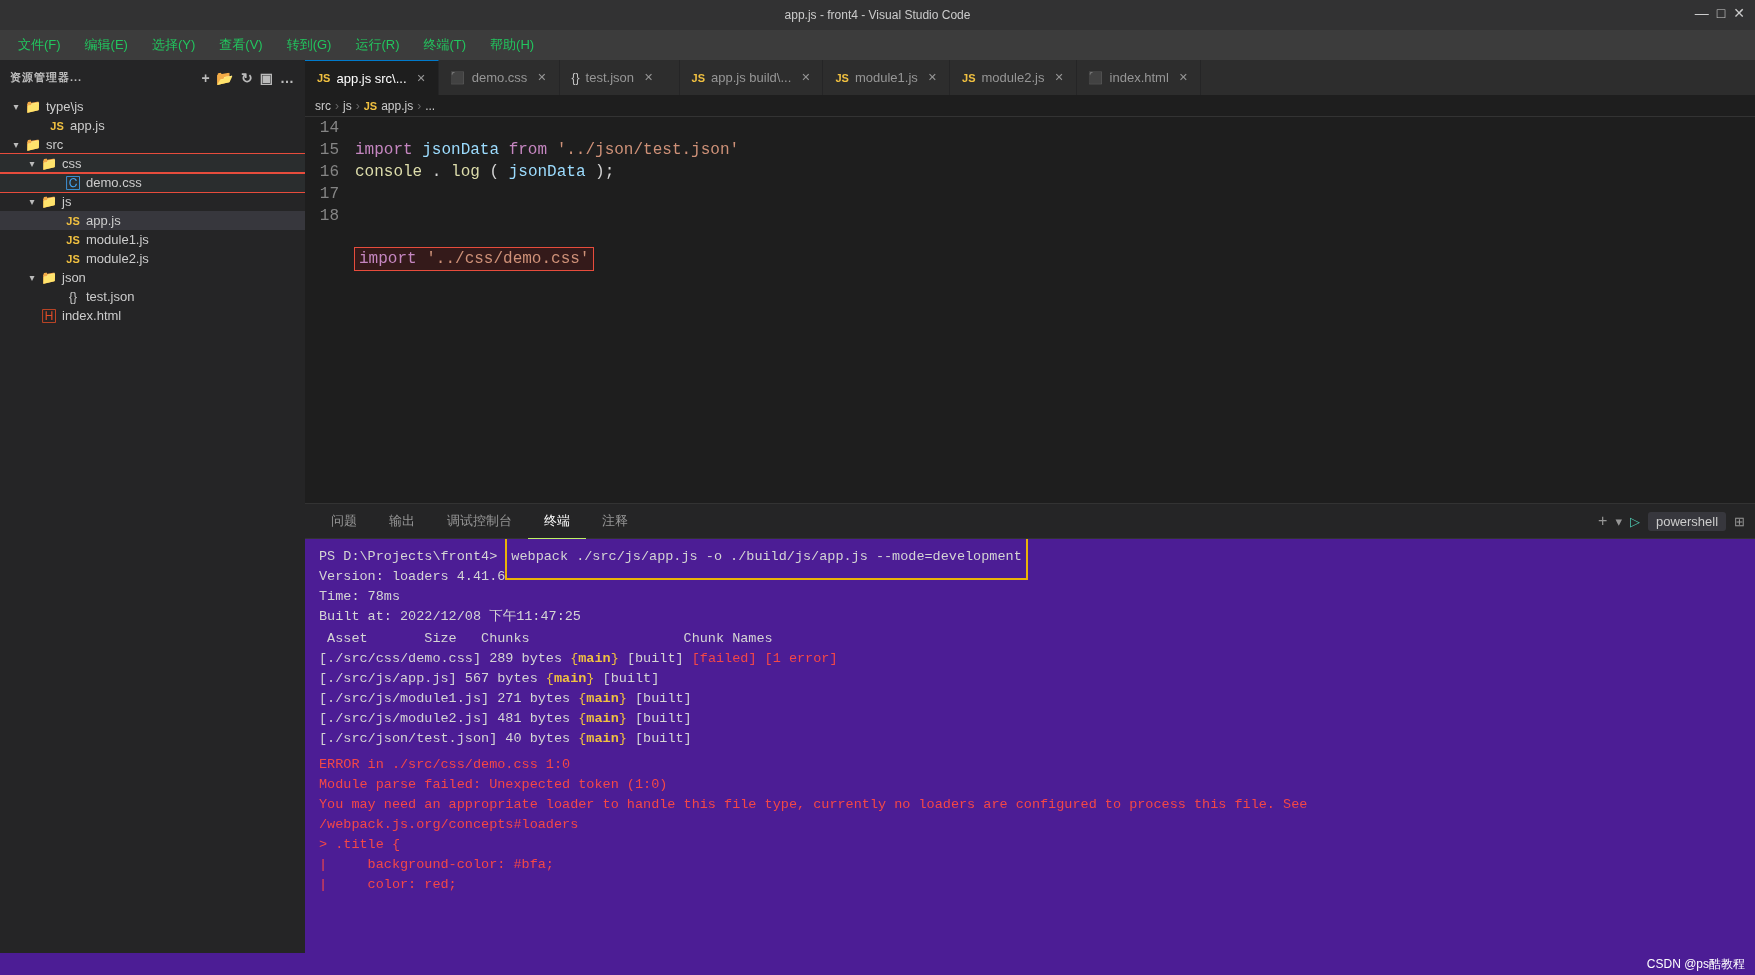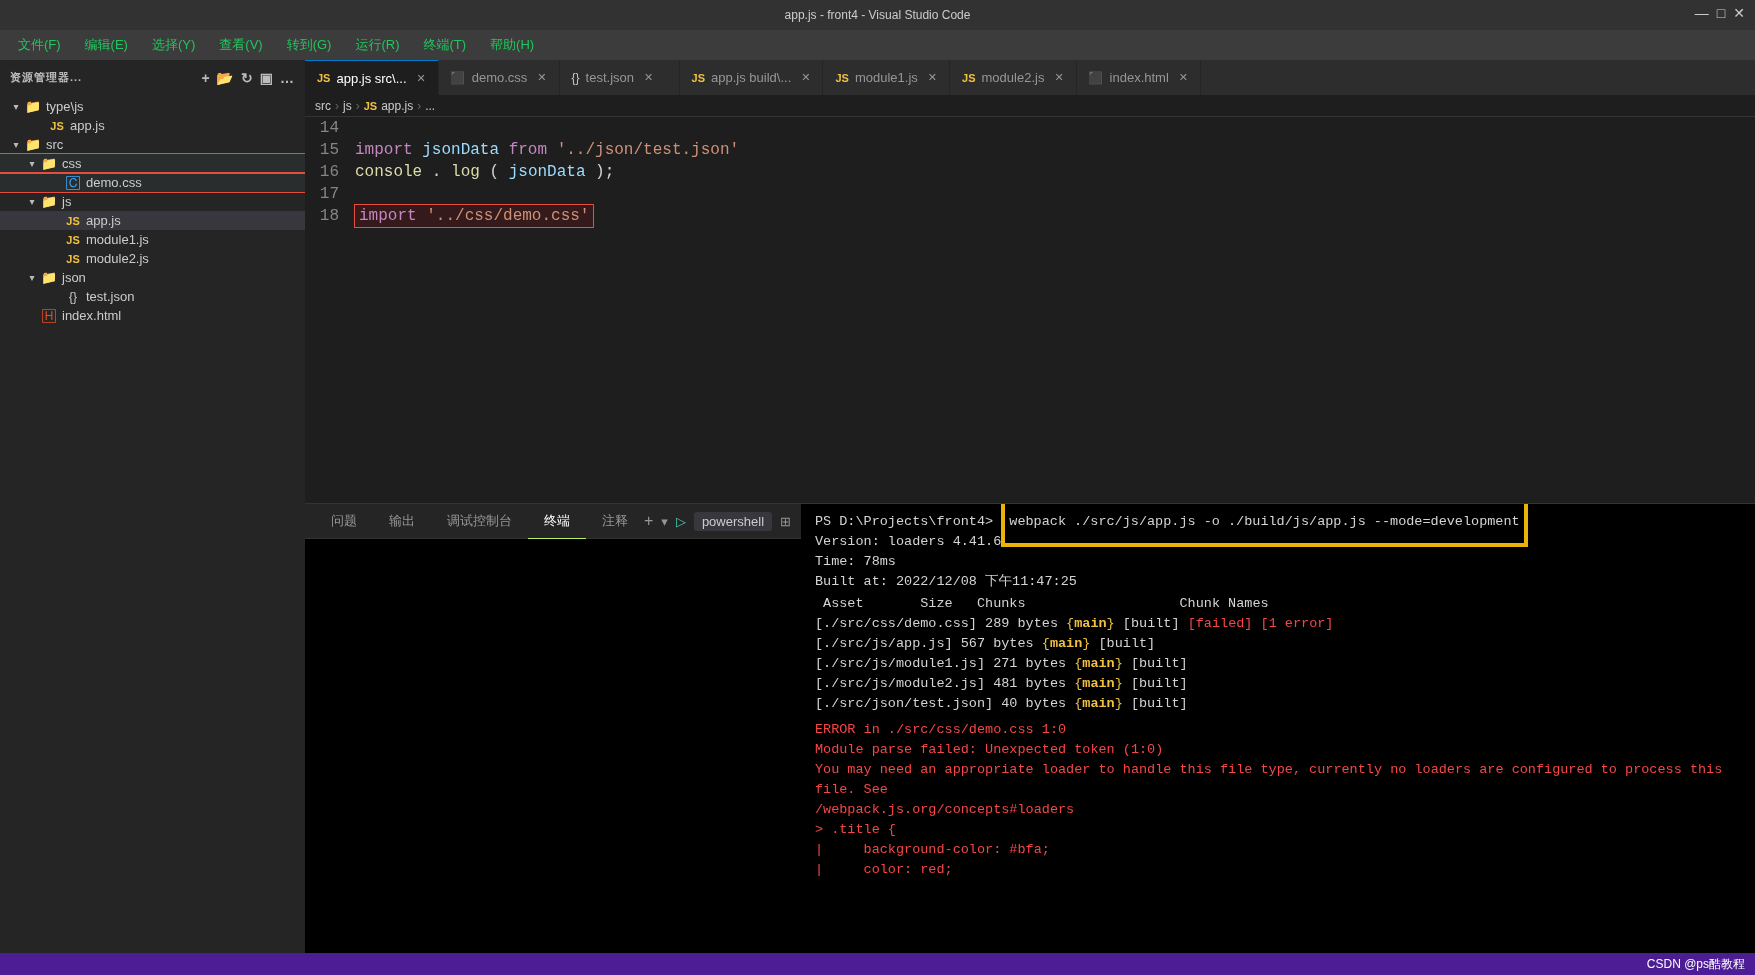--- a/index.html
+++ b/index.html
@@ -221,29 +221,30 @@
     .code-keyword { color: #c586c0; }
     .code-string { color: #ce9178; }
     .code-var { color: #9cdcfe; }
     .code-func { color: #dcdcaa; }
     .code-plain { color: #d4d4d4; }
     .highlighted-line {
       background: rgba(255, 0, 0, 0.1);
       outline: 1px solid #e74c3c;
       display: inline-block;
       padding: 0 4px;
+      margin-top: 43px;
     }
 
     
     .terminal-panel {
       height: 450px;
-      background: #000000;
+      background: #4c1d95;
       border-top: 1px solid #333;
       display: flex;
-      flex-direction: row;
+      flex-direction: column;
       flex-shrink: 0;
     }
     .terminal-tabs {
       height: 35px;
       background: #252526;
       display: flex;
       align-items: center;
       padding: 0 10px;
       gap: 0;
       flex-shrink: 0;
@@ -282,21 +283,21 @@
       padding: 8px 14px;
       font-family: 'Consolas', 'Courier New', monospace;
       font-size: 13.5px;
       line-height: 20px;
       overflow-y: auto;
       color: #d4d4d4;
     }
     .term-prompt { color: #d4d4d4; }
     .term-cmd-highlight {
       background: transparent;
-      border: 4px solid #eab308;
+      border: 2px solid #eab308;
       padding: 14px 4px;
       color: #d4d4d4;
     }
     .term-green { color: #4ec94e; }
     .term-red { color: #f44747; }
     .term-orange { color: #f0c040; }
     .term-bold { font-weight: bold; }
 
     
     .statusbar {

